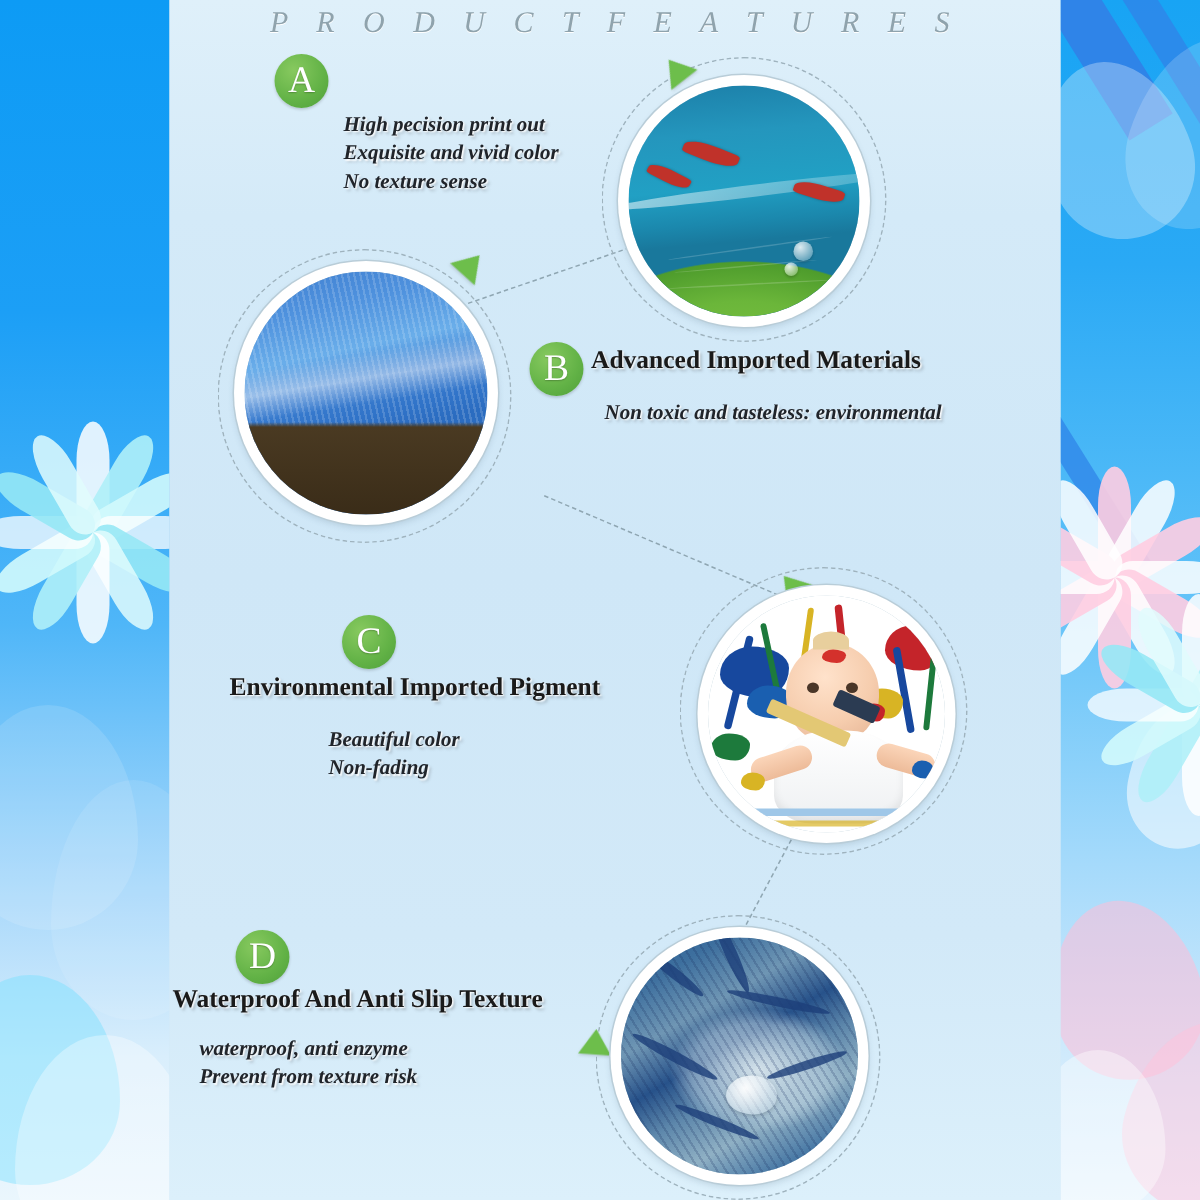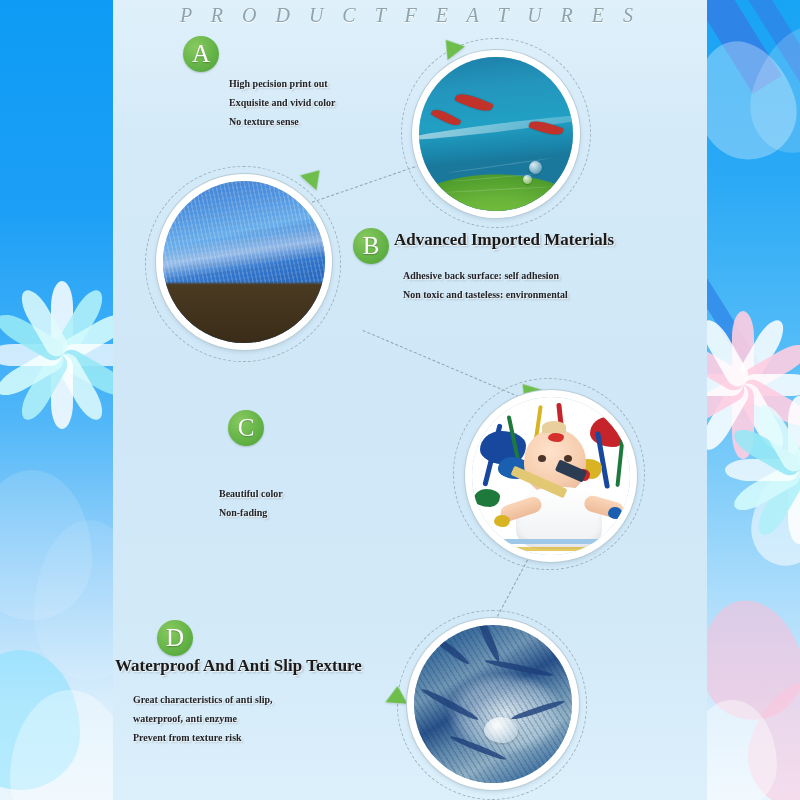--- a/index.html
+++ b/index.html
@@ -65,22 +65,22 @@
     font-family:"Liberation Serif", serif;
     font-weight:bold;
     font-size:17px;
     color:#1a1a1a;
     white-space:nowrap;
     text-shadow:1px 1px 1px rgba(255,255,255,.95), 2px 2px 2px rgba(120,130,140,.45);
   }
   .bullets{
     position:absolute;
     font-family:"Liberation Serif", serif;
-    font-weight:bold;
-    font-size:10px; line-height:19px;
+    font-style:italic; font-weight:bold;
+    font-size:14px; line-height:19px;
     color:#20242a;
     white-space:nowrap;
     text-shadow:1px 1px 1px rgba(255,255,255,.95), 2px 2px 2px rgba(120,130,140,.4);
   }
 
   
   .photo{
     position:absolute; border-radius:50%;
     background:#ffffff;
     box-shadow:0 0 0 1px #b9cdd8, 0 2px 4px rgba(60,90,110,.18);
@@ -267,25 +267,25 @@
       <div class="inner">
         <div id="pic-b-art">
           <div class="sheen" style="top:54px;"></div>
         </div>
       </div>
     </div>
 
     <div class="badge" style="left:240px;top:228px;">B</div>
     <div class="heading" style="left:281px;top:230px;">Advanced Imported Materials</div>
     <div class="bullets" style="left:290px;top:266px;">
-      <div>Adhesive back surface: self adhesion</div>
       <div>Non toxic and tasteless: environmental</div>
     </div>
 
     <div class="badge" style="left:115px;top:410px;">C</div>
+    <div class="heading" style="left:40px;top:448px;">Environmental Imported Pigment</div>
     <div class="bullets" style="left:106px;top:484px;">
       <div>Beautiful color</div>
       <div>Non-fading</div>
     </div>
 
     <div class="dashring" style="left:340px;top:378px;width:192px;height:192px;"></div>
     <div class="arrow" style="left:404px;top:382px;transform:rotate(-40deg);"></div>
     <div class="photo" style="left:352px;top:390px;width:172px;height:172px;">
       <div class="inner">
         <div id="pic-c-art">
@@ -317,21 +317,20 @@
           <div class="splat" style="left:136px;top:110px;width:14px;height:12px;background:#1a5fb0;"></div>
           <div class="streak" style="left:10px;top:142px;width:150px;height:5px;background:#9fc7e8;border-radius:4px;"></div>
           <div class="streak" style="left:24px;top:150px;width:120px;height:4px;background:#d8b424;border-radius:4px;opacity:.7;"></div>
         </div>
       </div>
     </div>
 
     <div class="badge" style="left:44px;top:620px;">D</div>
     <div class="heading" style="left:2px;top:656px;">Waterproof And Anti Slip Texture</div>
     <div class="bullets" style="left:20px;top:690px;">
-      <div>Great characteristics of anti slip,</div>
       <div>waterproof, anti enzyme</div>
       <div>Prevent from texture risk</div>
     </div>
 
     <div class="dashring" style="left:284px;top:610px;width:190px;height:190px;"></div>
     <div class="arrow" style="left:273px;top:686px;transform:rotate(4deg);"></div>
     <div class="photo" style="left:294px;top:618px;width:172px;height:172px;">
       <div class="inner">
         <div id="pic-d-art">
           <div class="vein" style="left:10px;top:20px;width:50px;height:7px;transform:rotate(38deg);"></div>

